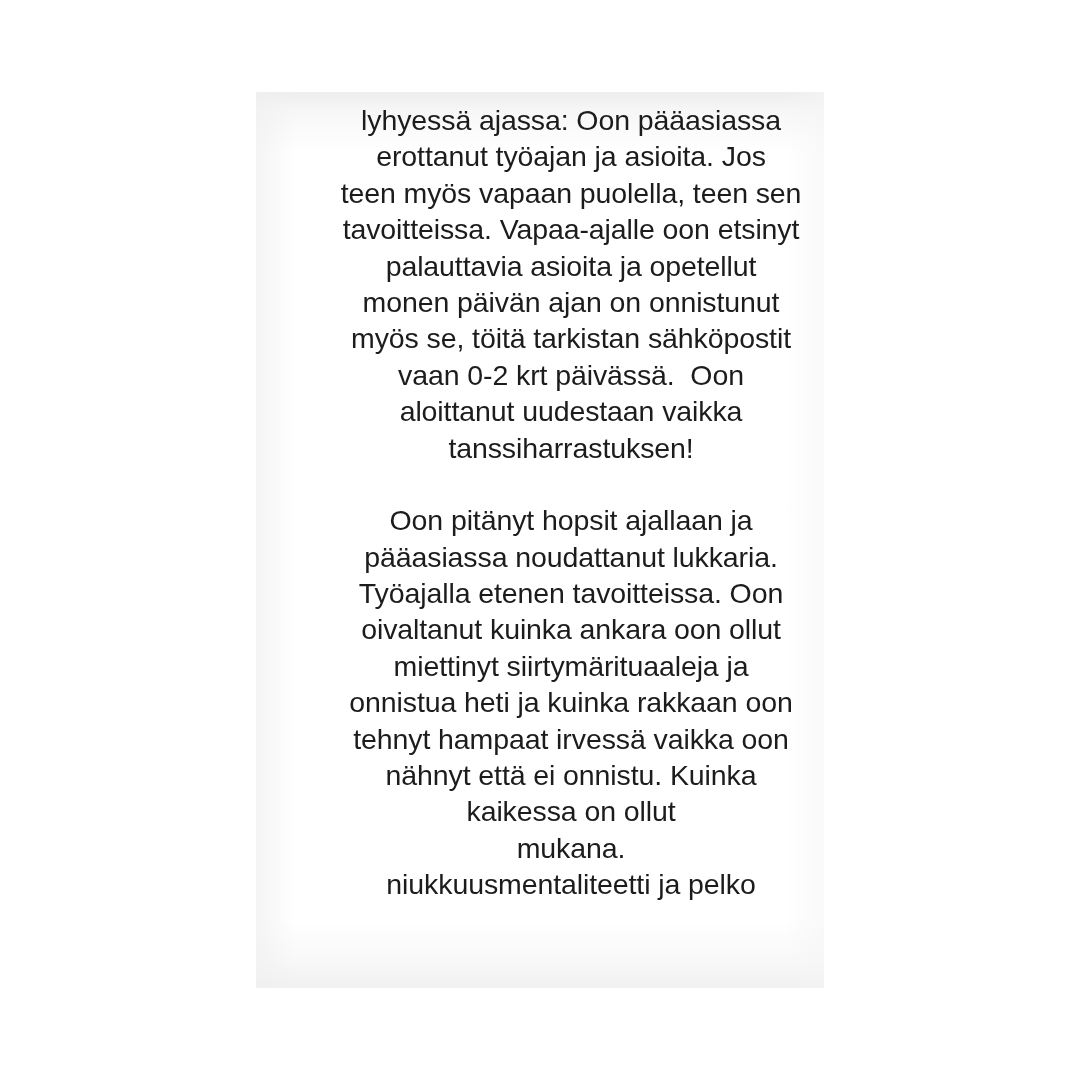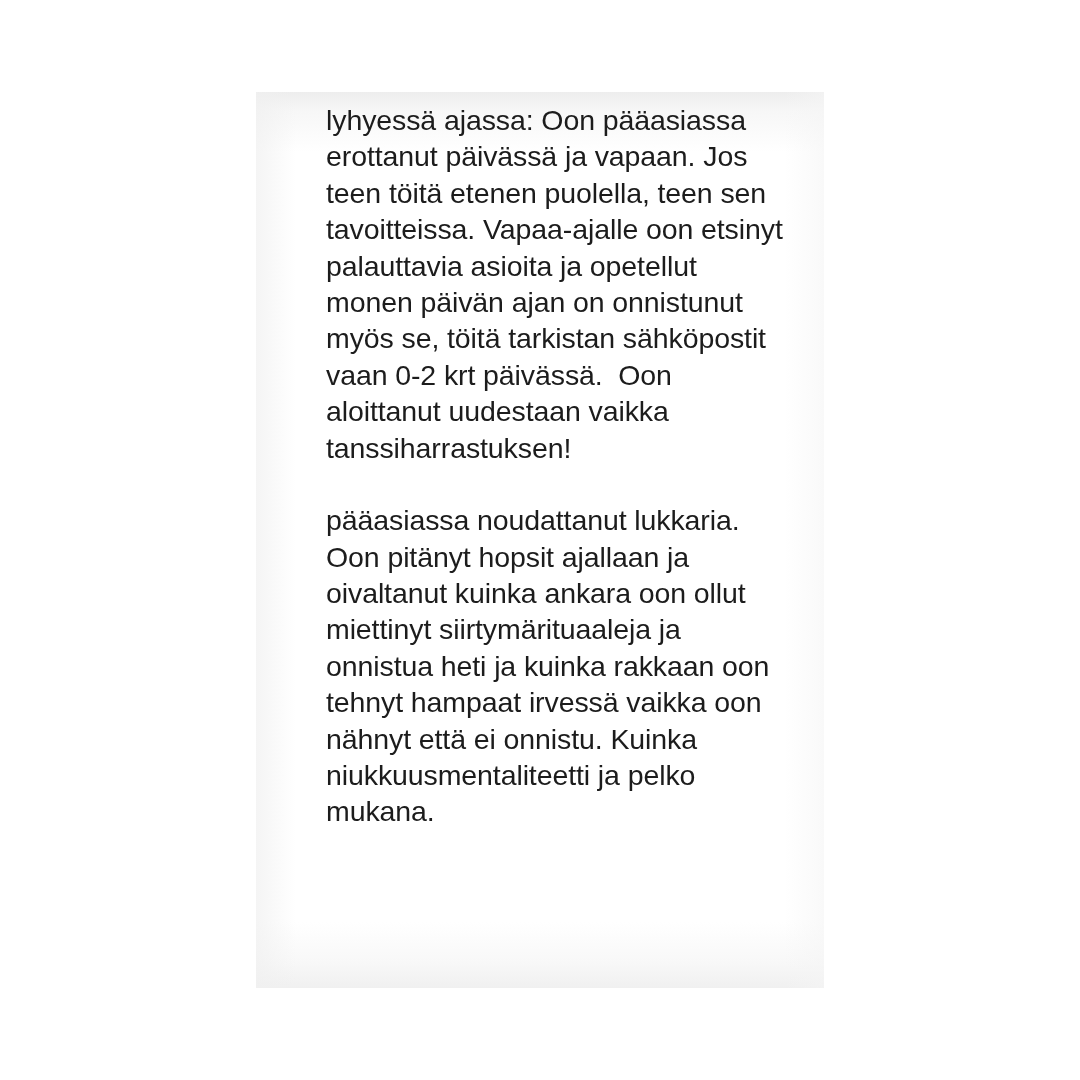--- a/index.html
+++ b/index.html
@@ -34,49 +34,52 @@
       font-family: "Liberation Sans", sans-serif;
       font-size: 28.5px;
       line-height: 36.4px;
       color: #1c1c1c;
       letter-spacing: -0.1px;
     }
     .line {
       display: block;
       white-space: pre;
       height: 36.4px;
+      text-align: center;
     }
     .gap {
       display: block;
       height: 36.4px;
     }
   </style>
 </head>
 <body>
 
 <div class="card">
   <div class="text">
     <div>
       <span class="line">lyhyessä ajassa: Oon pääasiassa</span>
-      <span class="line">erottanut päivässä ja vapaan. Jos</span>
-      <span class="line">teen töitä etenen puolella, teen sen</span>
+      <span class="line">erottanut työajan ja asioita. Jos</span>
+      <span class="line">teen myös vapaan puolella, teen sen</span>
       <span class="line">tavoitteissa. Vapaa-ajalle oon etsinyt</span>
       <span class="line">palauttavia asioita ja opetellut</span>
       <span class="line">monen päivän ajan on onnistunut</span>
       <span class="line">myös se, töitä tarkistan sähköpostit</span>
       <span class="line">vaan 0-2 krt päivässä.  Oon</span>
       <span class="line">aloittanut uudestaan vaikka</span>
       <span class="line">tanssiharrastuksen!</span>
     </div>
     <span class="gap"></span>
     <div>
+      <span class="line">Oon pitänyt hopsit ajallaan ja</span>
       <span class="line">pääasiassa noudattanut lukkaria.</span>
-      <span class="line">Oon pitänyt hopsit ajallaan ja</span>
+      <span class="line">Työajalla etenen tavoitteissa. Oon</span>
       <span class="line">oivaltanut kuinka ankara oon ollut</span>
       <span class="line">miettinyt siirtymärituaaleja ja</span>
       <span class="line">onnistua heti ja kuinka rakkaan oon</span>
       <span class="line">tehnyt hampaat irvessä vaikka oon</span>
       <span class="line">nähnyt että ei onnistu. Kuinka</span>
+      <span class="line">kaikessa on ollut</span>
+      <span class="line">mukana.</span>
       <span class="line">niukkuusmentaliteetti ja pelko</span>
-      <span class="line">mukana.</span>
     </div>
   </div>
 </div>
 
 </body></html>

